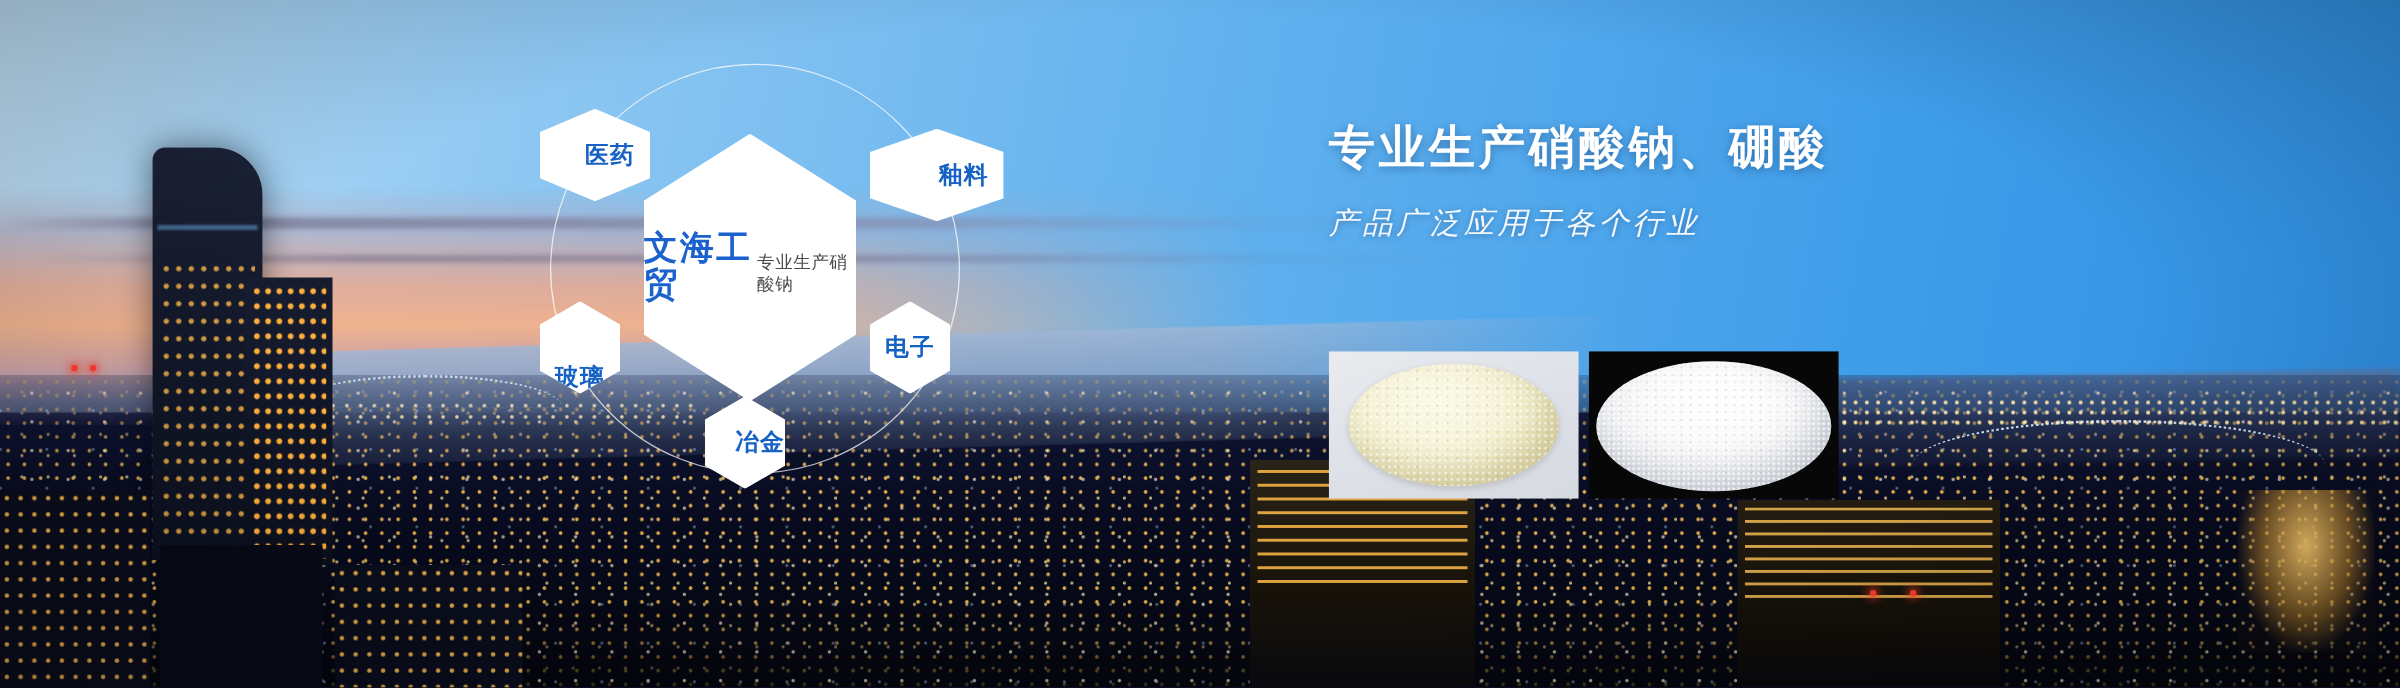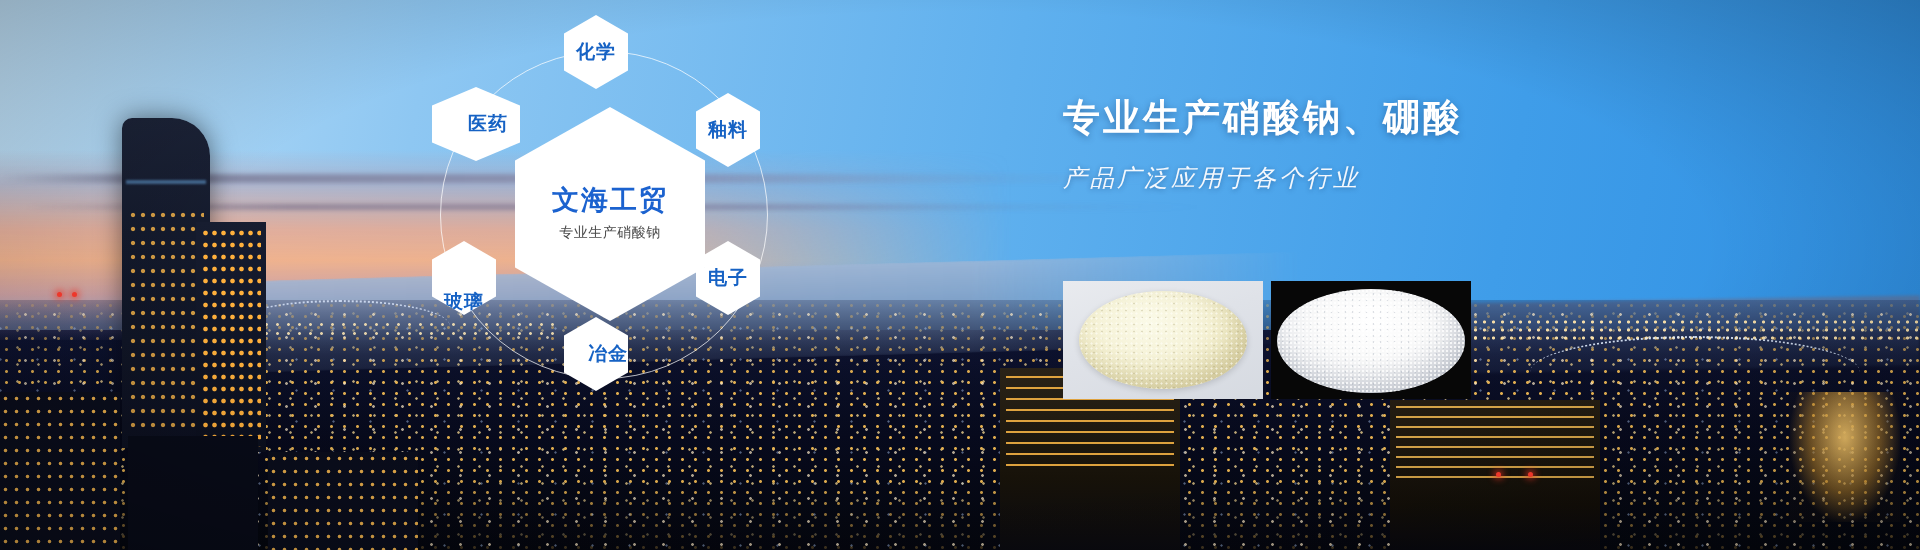--- a/index.html
+++ b/index.html
@@ -182,27 +182,27 @@
   .hex{
     position:absolute;
     display:flex;align-items:center;justify-content:center;
     background:#ffffff;
     -webkit-clip-path:polygon(50% 0%,100% 25%,100% 75%,50% 100%,0% 75%,0% 25%);
             clip-path:polygon(50% 0%,100% 25%,100% 75%,50% 100%,0% 75%,0% 25%);
     color:#1662c4;font-weight:bold;letter-spacing:1px;
   }
   .hex.small{width:64px;height:74px;font-size:19px;}
   .hex.center{
-    width:190px;height:214px;left:85px;top:82px;flex-direction:column;
+    width:170px;height:214px;left:85px;top:82px;flex-direction:row;
     box-shadow:0 6px 26px rgba(10,30,70,.22);
   }
   .hex.center .ctitle{font-size:27px;color:#1b62cf;font-weight:bold;letter-spacing:2px;line-height:1.1;}
   .hex.center .csub{font-size:14px;color:#4a4a4a;font-weight:normal;letter-spacing:.5px;margin-top:9px;}
   .hx-chem {left:134px;top:-10px;}
-  .hx-glaze{left:266px;top:68px;}
+  .hx-glaze{left:266px;top:78px;padding-left:43px;}
   .hx-elec {left:266px;top:216px;align-items:center;}
   .hx-metal{left:134px;top:292px;justify-content:flex-end;}
   .hx-glass{left:2px;top:216px;align-items:flex-end;}
   .hx-pharm{left:2px;top:62px;padding-left:24px;}
 
   
   .copy{position:absolute;left:1063px;top:95px;width:720px;}
   .headline{
     font-size:37px;font-weight:bold;color:#ffffff;letter-spacing:3px;line-height:1.25;
     text-shadow:0 2px 7px rgba(10,40,90,.40);
@@ -294,23 +294,20 @@
     <div class="redlight" style="left:57px;top:292px;"></div>
     <div class="redlight" style="left:72px;top:292px;"></div>
     <div class="redlight" style="left:1496px;top:472px;"></div>
     <div class="redlight" style="left:1528px;top:472px;"></div>
     <div class="vignette"></div>
   </div>
 
   <div class="diagram">
     <div class="ring"></div>
 
-    <div class="hex small hx-chem">
-        <span>化学</span>
-      </div>
     <div class="hex small hx-glaze">
         <span>釉料</span>
       </div>
     <div class="hex small hx-elec">
         <span>电子</span>
       </div>
     <div class="hex small hx-metal">
         <span>冶金</span>
       </div>
     <div class="hex small hx-glass">

